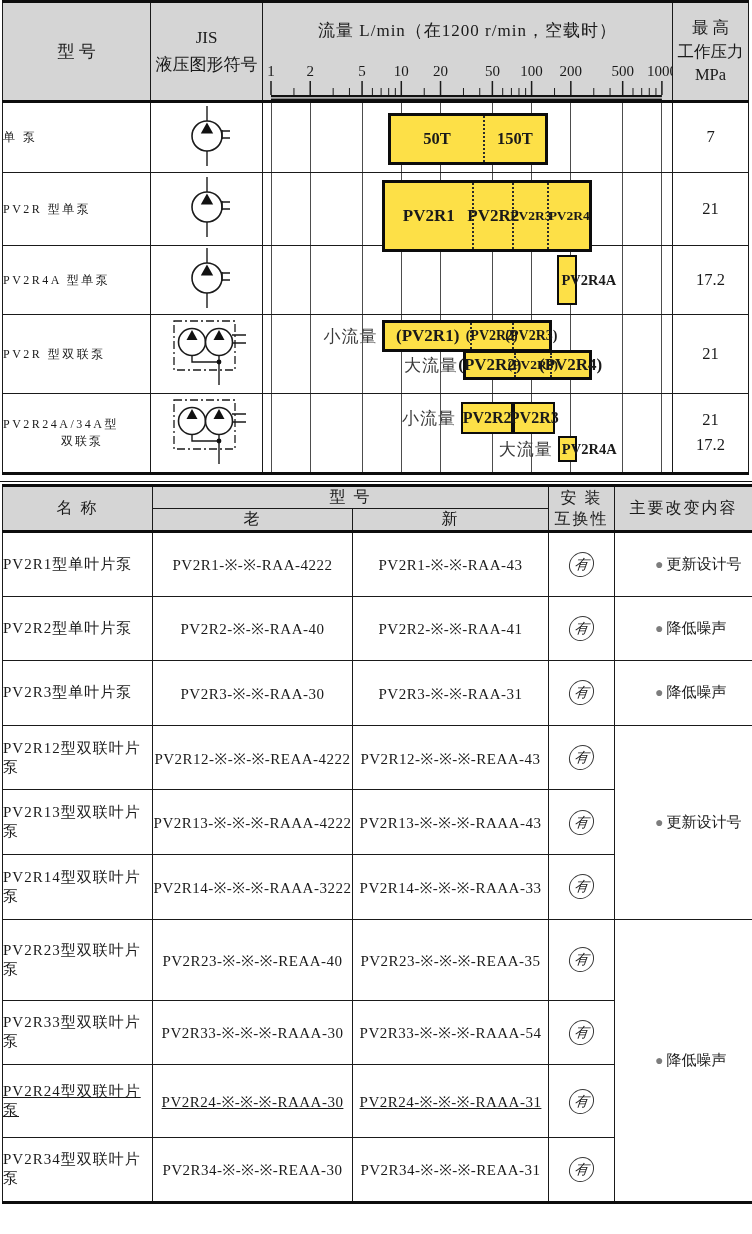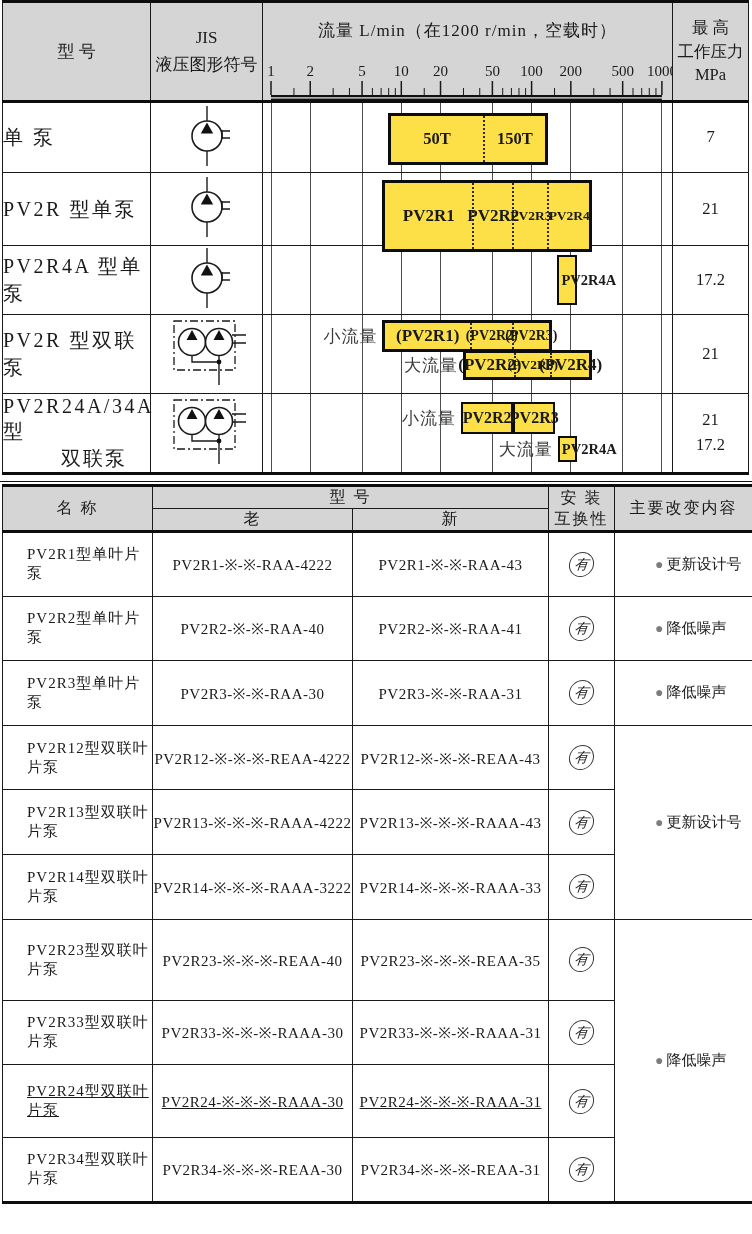--- a/index.html
+++ b/index.html
@@ -15,21 +15,21 @@
   table{border-collapse:collapse;table-layout:fixed;}
   #table1{width:746px;margin-left:2px;border:1px solid #111;border-top:3px solid #0d0d0d;border-bottom:3px solid #0d0d0d;}
   #table1 th,#table1 td{border:1px solid #1a1a1a;padding:0;}
   #table1 thead th{background:#d5d5d5;height:97px;border-bottom:3px solid #0d0d0d;
     font-size:17px;font-weight:400;}
   th.flowth{position:relative;}
   .flow-title{position:absolute;top:16px;left:0;width:100%;text-align:center;font-size:17px;letter-spacing:1px;}
   .axis-svg{position:absolute;left:0;bottom:0;}
   .hdr2{line-height:1.55;}
   .hdr3{line-height:1.45;font-size:16.5px;}
-  td.model{font-size:20px;letter-spacing:2.5px;padding-left:34px;vertical-align:middle;}
+  td.model{font-size:12px;letter-spacing:2.5px;padding-left:34px;vertical-align:middle;}
   td.model .l2{padding-left:58px;letter-spacing:2px;}
   td.jis{text-align:center;vertical-align:middle;}
   td.chart{position:relative;padding:0;}
   .grid{position:absolute;top:0;bottom:0;width:1px;background:#4d4d4d;z-index:1;}
   .bar{position:absolute;background:#fde047;border:3px solid #0c0c0c;box-sizing:border-box;z-index:2;}
   .bar.thin{border-width:2.5px;}
   .seg{position:absolute;top:0;bottom:0;display:flex;align-items:center;justify-content:center;
        font-weight:700;white-space:nowrap;box-sizing:border-box;z-index:3;}
   .seg.dv{border-left:2px dotted #2a2a2a;}
   .outlabel{position:absolute;left:2px;top:50%;transform:translateY(-50%);font-weight:600;
@@ -40,21 +40,21 @@
   .sep{height:6px;border-bottom:1px solid #111;margin-bottom:2px;}
   
   #table2{width:750px;margin-left:2px;border-left:1px solid #111;
     border-top:3px solid #0d0d0d;border-bottom:3px solid #0d0d0d;}
   #table2 th,#table2 td{border:1px solid #1a1a1a;padding:0;}
   #table2 thead th{background:#d5d5d5;font-weight:400;font-size:16px;letter-spacing:2px;}
   #table2 thead tr.ha th{height:20px;}
   #table2 thead tr.hb th{height:21px;}
   #table2 thead th.thick{border-bottom:3px solid #0d0d0d;}
   #table2 td{font-size:15px;}
-  #table2 td.name{padding-left:24px;letter-spacing:1px;}
+  #table2 td.name{padding-left:0;letter-spacing:1px;}
   #table2 td.mod{text-align:center;letter-spacing:0.5px;}
   #table2 td.compat{text-align:center;}
   #table2 td.chg{padding-left:40px;border-right:none;}
   .havecircle{display:inline-flex;align-items:center;justify-content:center;width:23px;height:23px;
     border:1px solid #3a3a3a;border-radius:50%;font-size:14px;font-style:italic;transform:skewX(-6deg);}
   .bullet{color:#7d7d7d;font-size:14px;margin-right:3px;}
 </style>
 </head>
 <body>
 
@@ -386,21 +386,21 @@
         <tr style="height: 81px;">
           <td class="name">PV2R23型双联叶片泵</td>
           <td class="mod">PV2R23-※-※-※-REAA-40</td>
           <td class="mod">PV2R23-※-※-※-REAA-35</td>
           <td class="compat"><span class="havecircle">有</span></td>
           <td class="chg" rowspan="4"><span class="bullet">●</span><span>降低噪声</span></td>
         </tr>
         <tr style="height: 64.6px;">
           <td class="name">PV2R33型双联叶片泵</td>
           <td class="mod">PV2R33-※-※-※-RAAA-30</td>
-          <td class="mod">PV2R33-※-※-※-RAAA-31</td>
+          <td class="mod">PV2R33-※-※-※-RAAA-54</td>
           <td class="compat"><span class="havecircle">有</span></td>
         </tr>
         <tr style="height: 73px; text-decoration: underline;">
           <td class="name">PV2R24型双联叶片泵</td>
           <td class="mod">PV2R24-※-※-※-RAAA-30</td>
           <td class="mod">PV2R24-※-※-※-RAAA-31</td>
           <td class="compat"><span class="havecircle">有</span></td>
         </tr>
         <tr style="height: 64.6px;">
           <td class="name">PV2R34型双联叶片泵</td>

